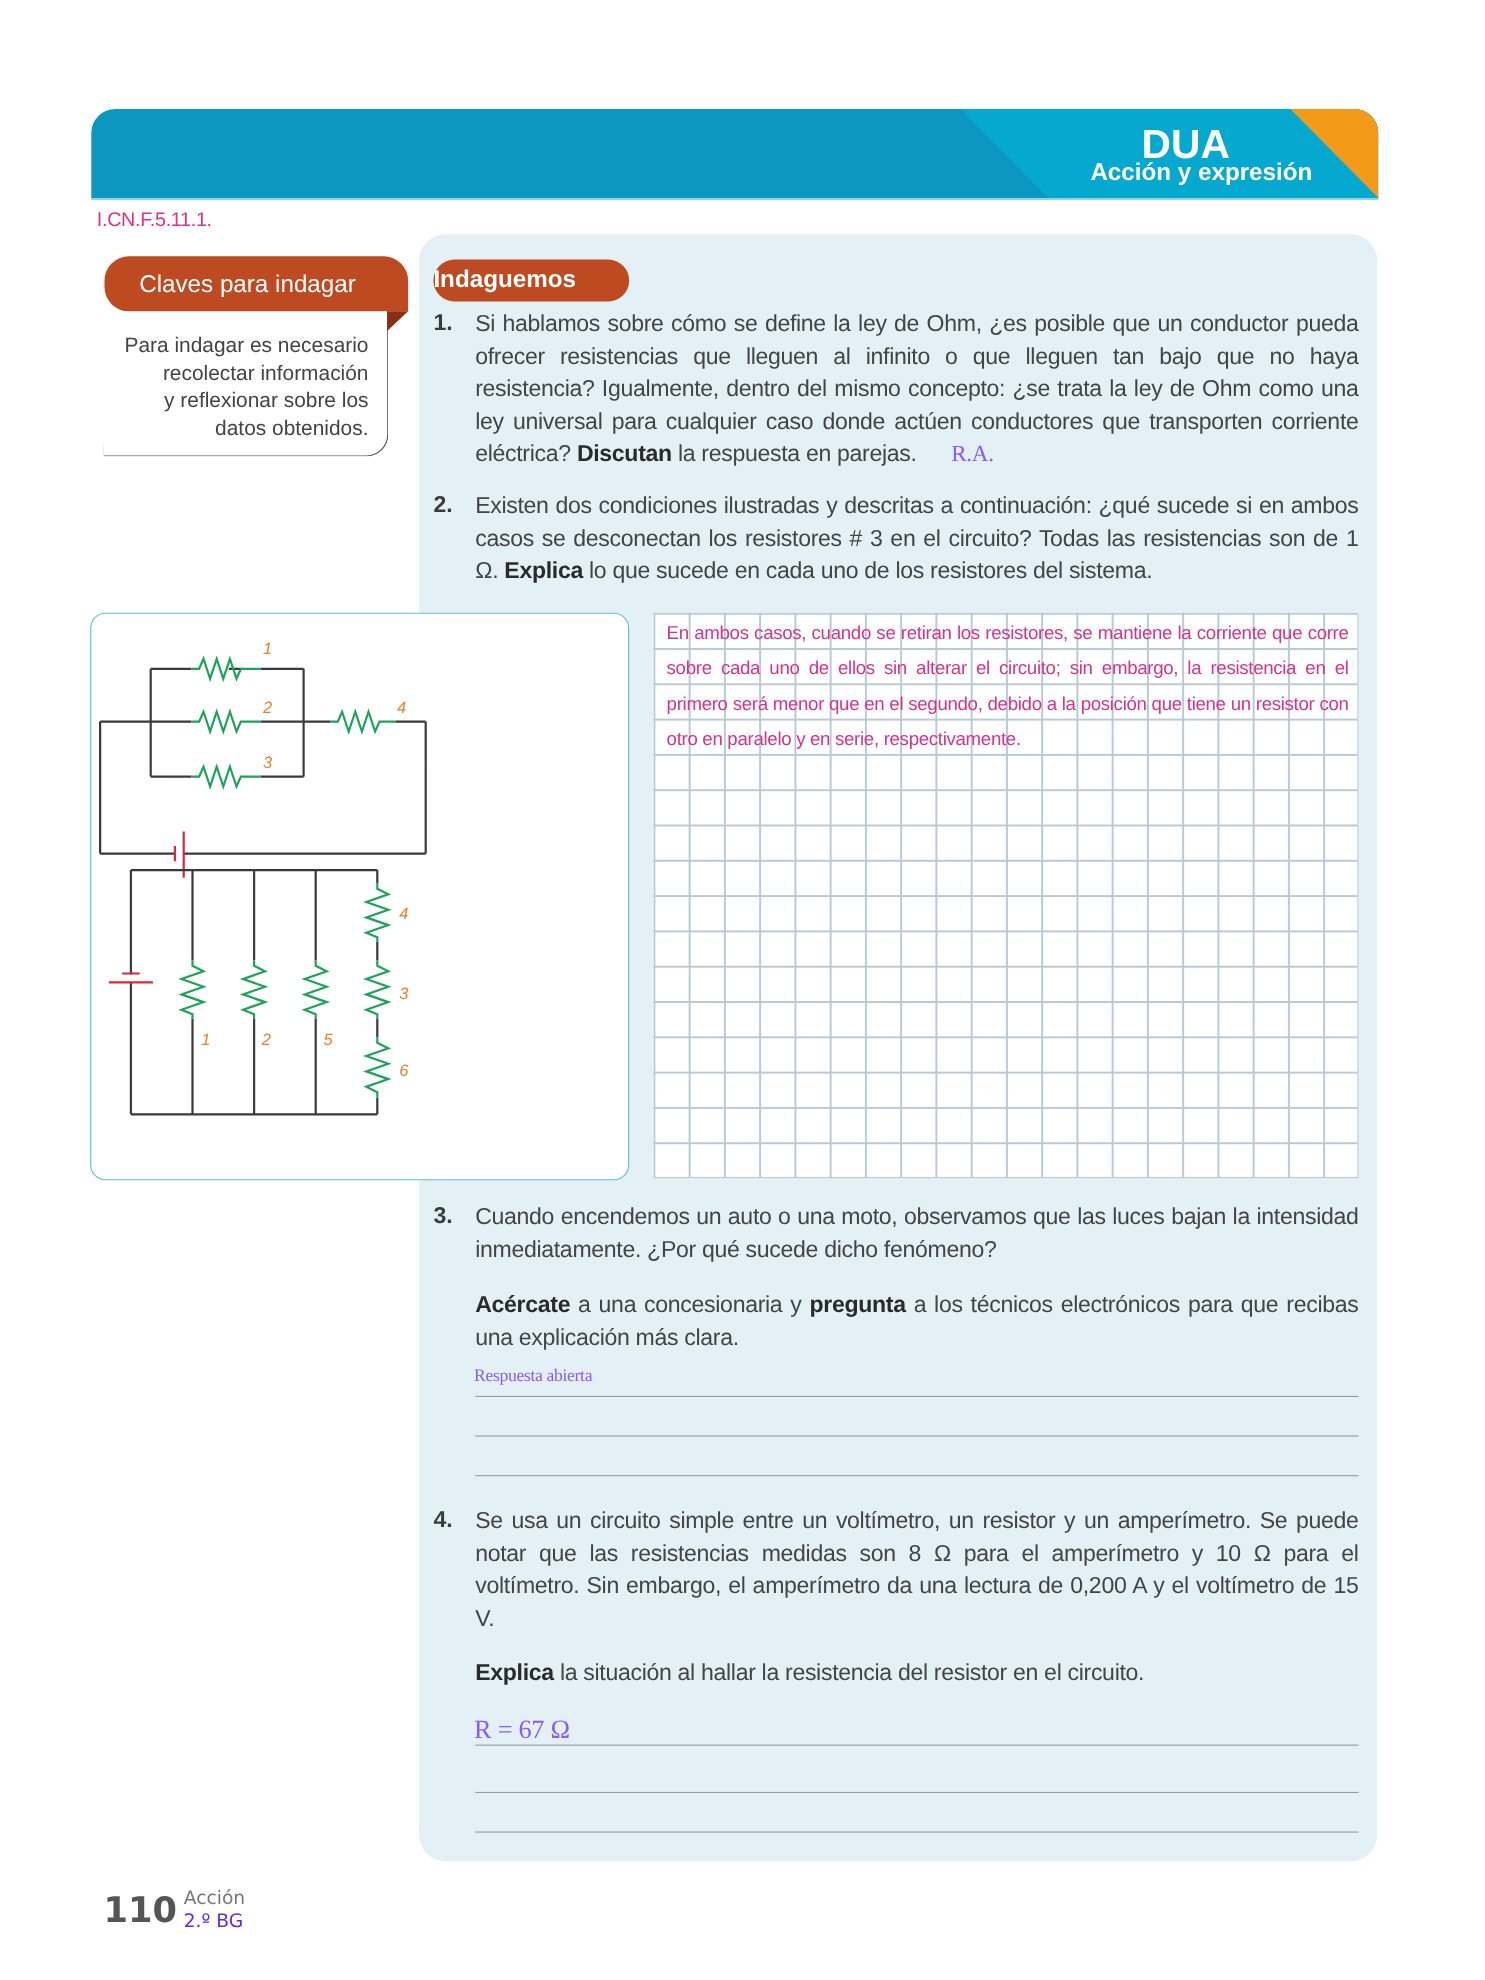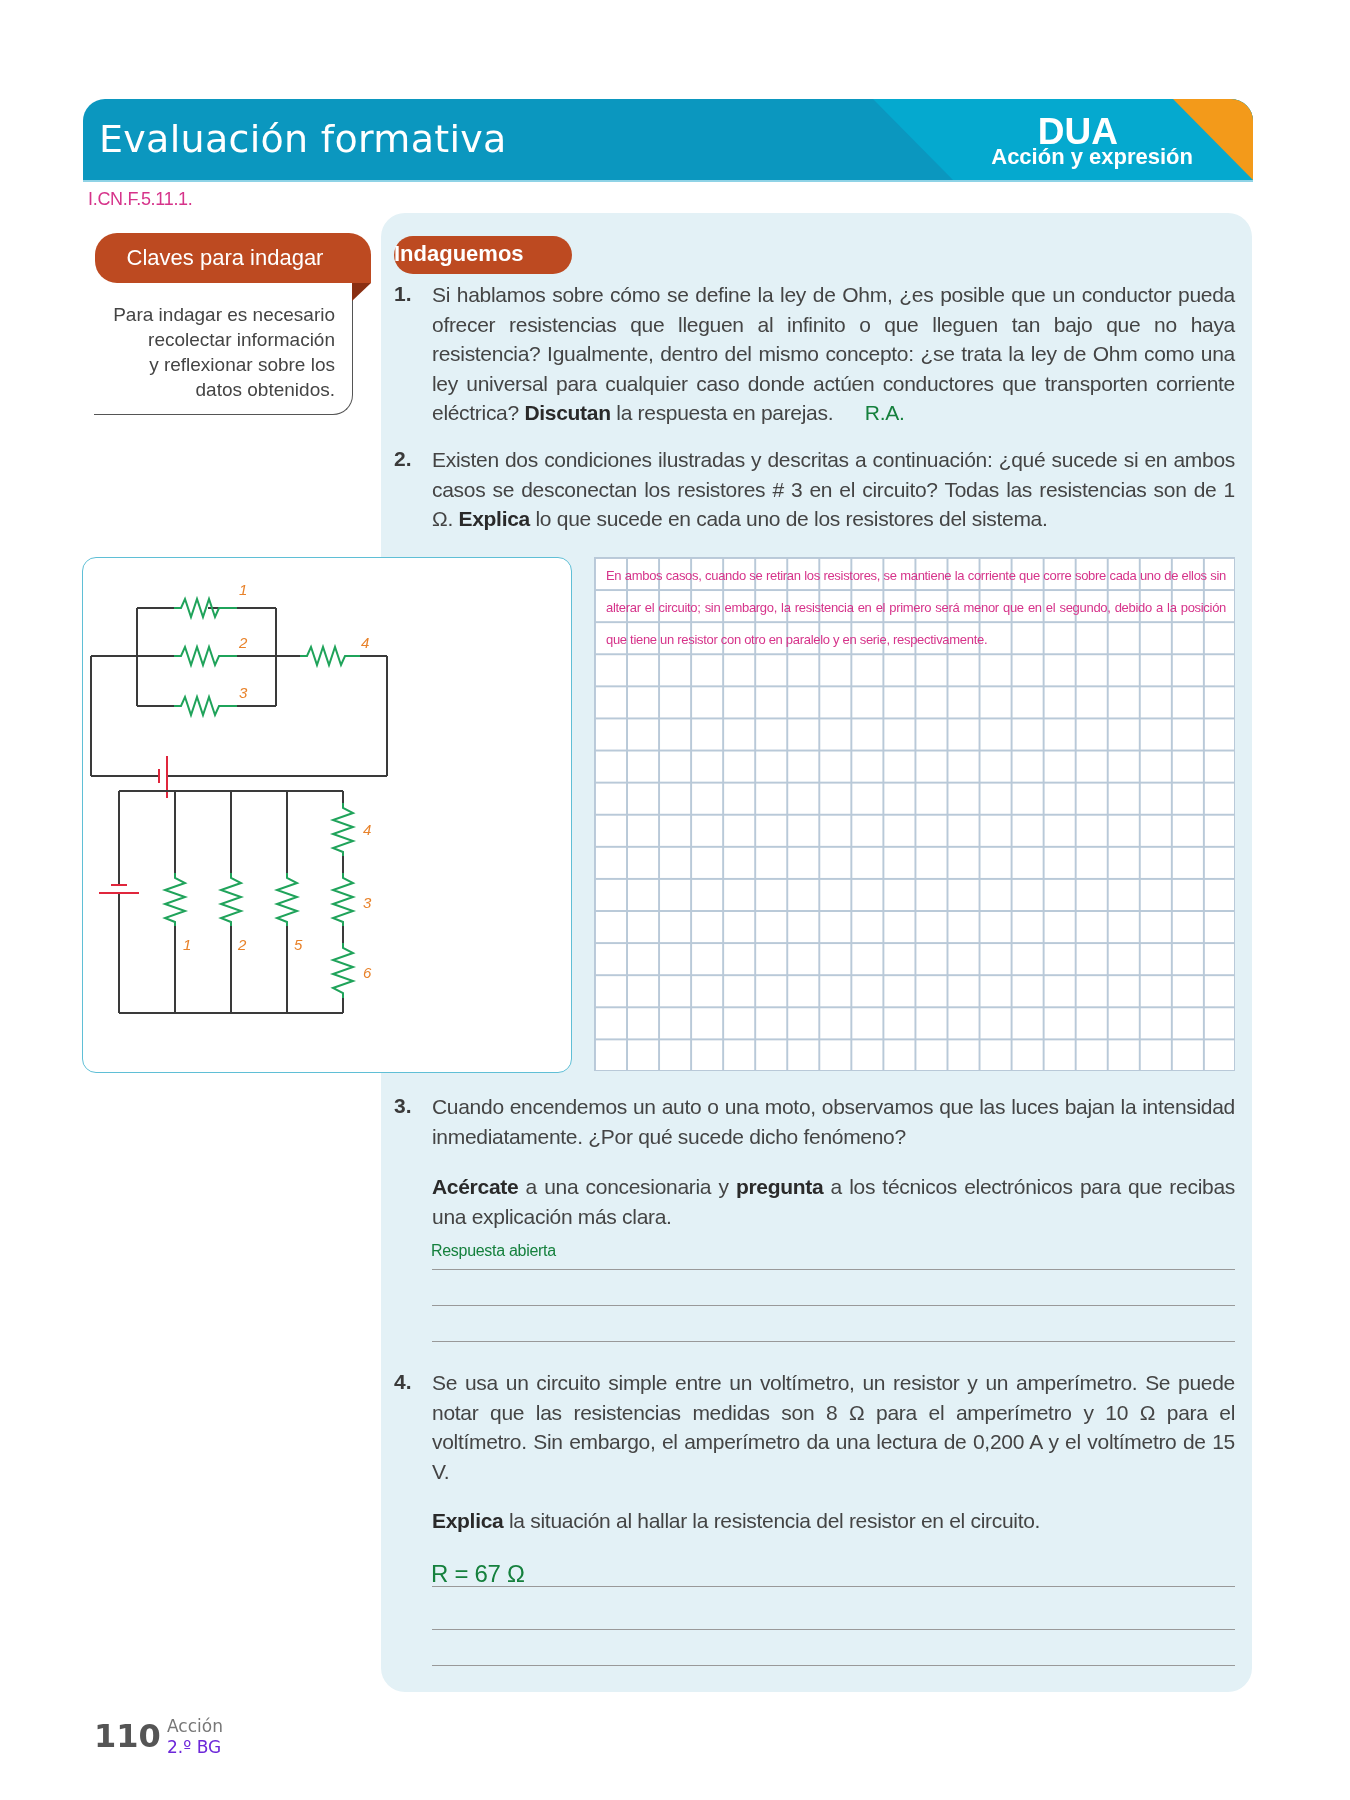--- a/index.html
+++ b/index.html
@@ -29,47 +29,46 @@
   #claves-text { left:95px; top:302px; width:240px; text-align:right; font-size:19px; line-height:25px; color:#444; }
 
   
   #panel { left:381px; top:213px; width:871px; height:1479px; background:#e3f1f6; border-radius:24px; }
   #indag-pill { left:394px; top:236px; width:178px; height:38px; background:#bd4a21; border-radius:19px; }
   #indag-label { left:394px; top:241px; width:178px; font-size:22px; font-weight:bold; color:#fff; }
 
   .qnum { font-weight:bold; font-size:21px; color:#3a3a3a; }
   .qtext { font-size:21px; line-height:29.5px; color:#444; text-align:justify; letter-spacing:-0.3px; }
   .qtext b { color:#2a2a2a; }
-  .pink { color:#15803d; }
+  .pink { color:#8b5cf6;font-family:Liberation Serif, serif; }
 
   
   #circuit-box { left:82px; top:557px; width:488px; height:514px; background:#fff; border:1.5px solid #5fbfd6; border-radius:14px; }
 
   
   #grid { left:594px; top:557px; width:641px; height:514px; background:#fff;
           background-image:
             linear-gradient(to right, #b9c9d8 1.5px, transparent 1.5px),
             linear-gradient(to bottom, #b9c9d8 1.5px, transparent 1.5px);
           background-size:32.05px 100%, 100% 32.1px;
           border-right:1.5px solid #b9c9d8; border-bottom:1.5px solid #b9c9d8; box-sizing:border-box; }
-  #grid-answer { left:606px; top:560px; width:620px; font-size:13px; line-height:32.1px; color:#d6338a; text-align:justify; letter-spacing:-0.3px; }
+  #grid-answer { left:606px; top:560px; width:620px; font-size:17px; line-height:32.1px; color:#d6338a; text-align:justify; letter-spacing:-0.3px; }
 
   .rule { position:absolute; left:432px; width:803px; height:0; border-top:1.5px solid #999; }
 
   #footer-num { left:94px; top:1717px; font-size:32px; font-weight:bold; color:#555; font-family:"DejaVu Sans", sans-serif; }
   #footer-sub1 { left:167px; top:1716px; font-size:17px; color:#777; font-family:"DejaVu Sans", sans-serif; }
   #footer-sub2 { left:167px; top:1737px; font-size:17px; color:#6d28d9; font-family:"DejaVu Sans", sans-serif; }
 </style>
 </head>
 <body>
 
 <div id="banner" class="abs">
   <div class="light"></div>
   <div class="orange"></div>
-  <div id="banner-title" class="abs">Evaluación formativa</div>
   <div id="dua-title" class="abs">DUA</div>
   <div id="dua-sub" class="abs">Acción y expresión</div>
 </div>
 
 <div id="code" class="abs">I.CN.F.5.11.1.</div>
 
 <div id="claves-body" class="abs"></div>
 <div id="claves-pill" class="abs"></div>
 <div id="claves-fold" class="abs"></div>
 <div id="claves-title" class="abs">Claves para indagar</div>

